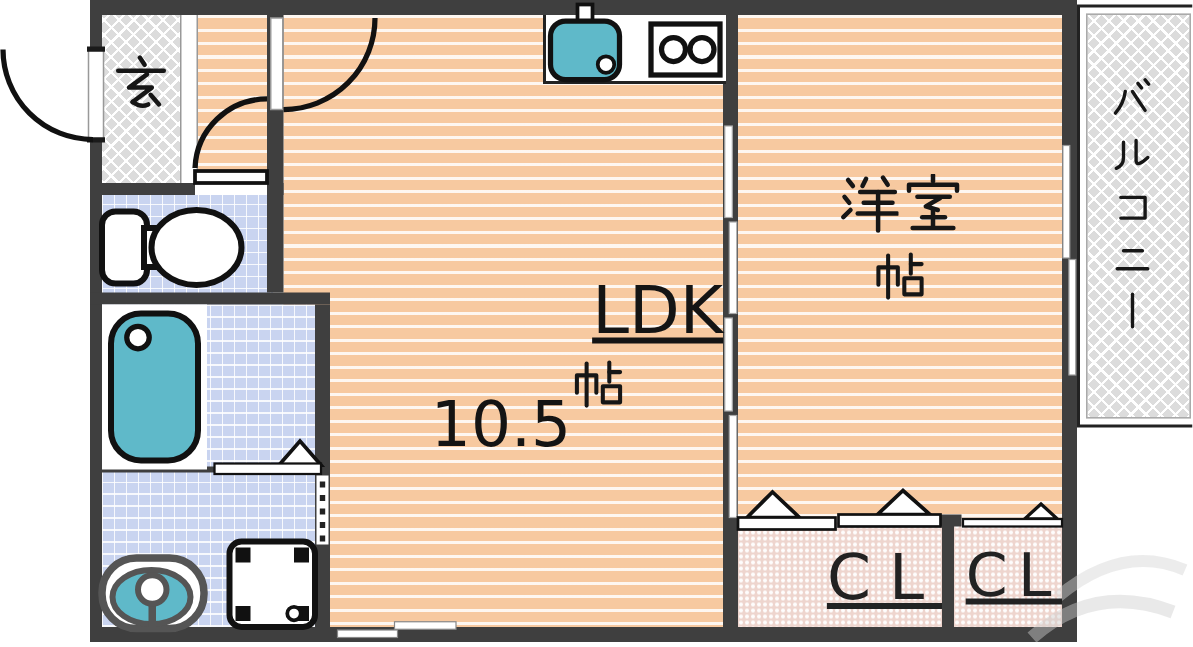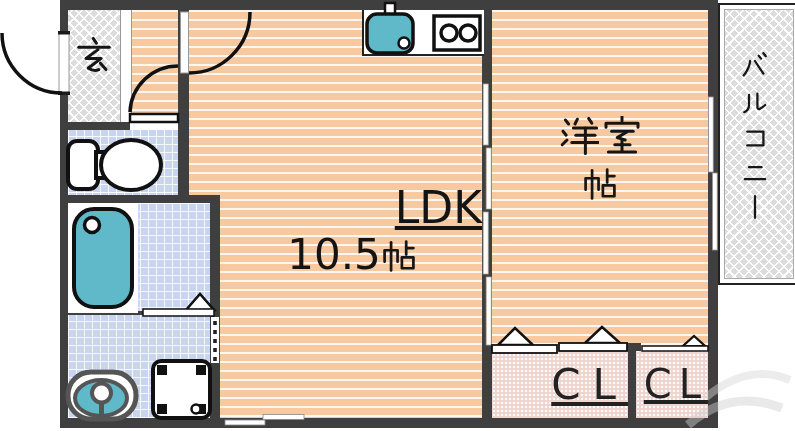--- a/index.html
+++ b/index.html
@@ -171,21 +171,21 @@
   <svg class="abs z4 kglyph" style="left:74px;top:36px;" width="40" height="40" viewBox="0 0 100 100" aria-label="玄">
     <path d="M48 6 L56 18"></path>
       <path d="M12 28 H88"></path>
     <path d="M60 34 L30 56 H68 L36 80"></path>
     <path d="M36 80 Q50 90 62 84"></path>
       <path d="M66 68 L80 84"></path>
   </svg>
 
   <div class="abs label" style="left:222px;top:186px;width:260px;font-size:44px;line-height:44px;">LDK</div>
   <div class="abs rowc" style="left:222px;top:234px;width:260px;">
-    <span style="font-size:42px;line-height:42px;color:#141414;">10.5</span>
+    <span style="font-size:42px;line-height:42px;color:#141414;margin-top:28px;">10.5</span>
     <svg class="kglyph" width="36" height="36" viewBox="0 0 100 100" style="margin-top:4px;" aria-label="帖">
       <path d="M28 12 V90"></path>
         <path d="M10 66 V34 H46 V66"></path>
       <path d="M70 10 V46"></path>
         <path d="M70 28 H90"></path>
       <path d="M58 54 H90 V84 H58 Z"></path>
     </svg>
   </div>
 
   <div class="abs rowc" style="left:492px;top:116px;width:216px;gap:3px;" aria-label="洋室">

